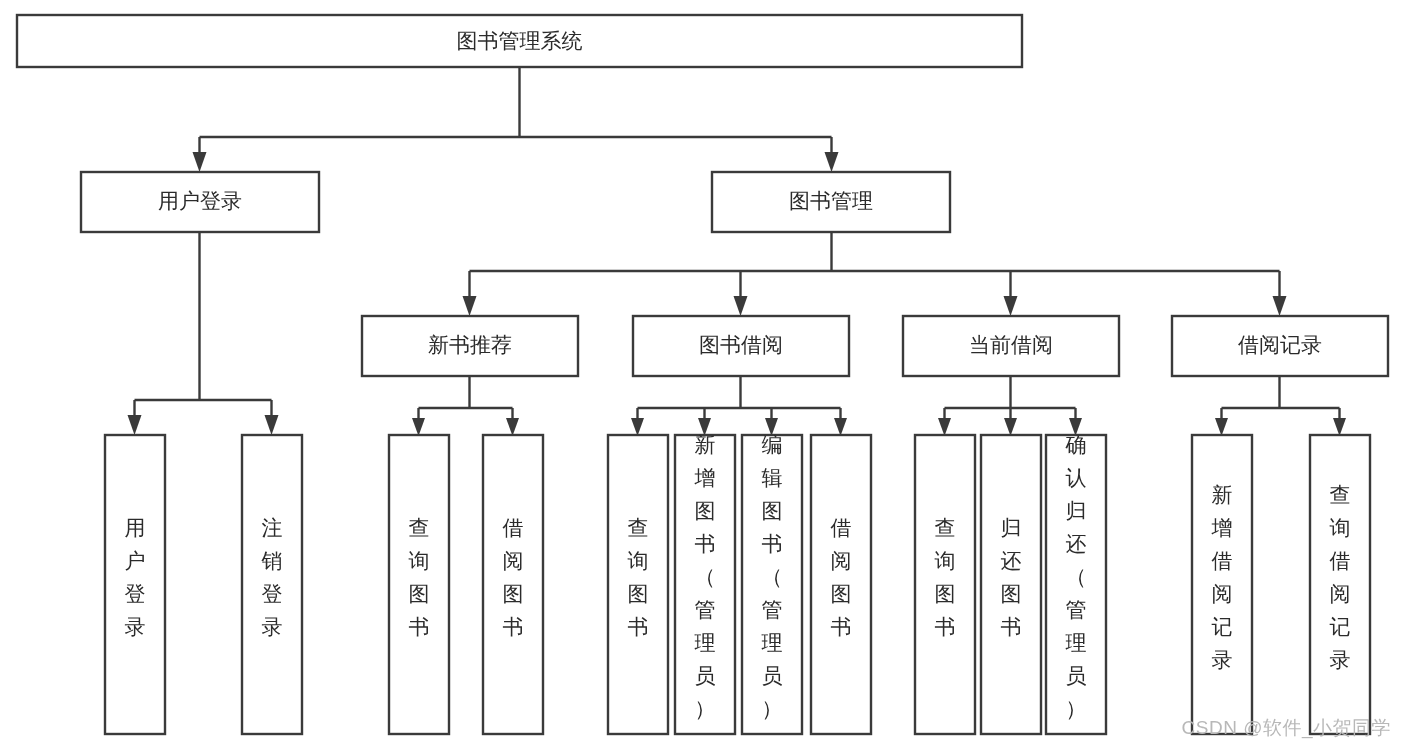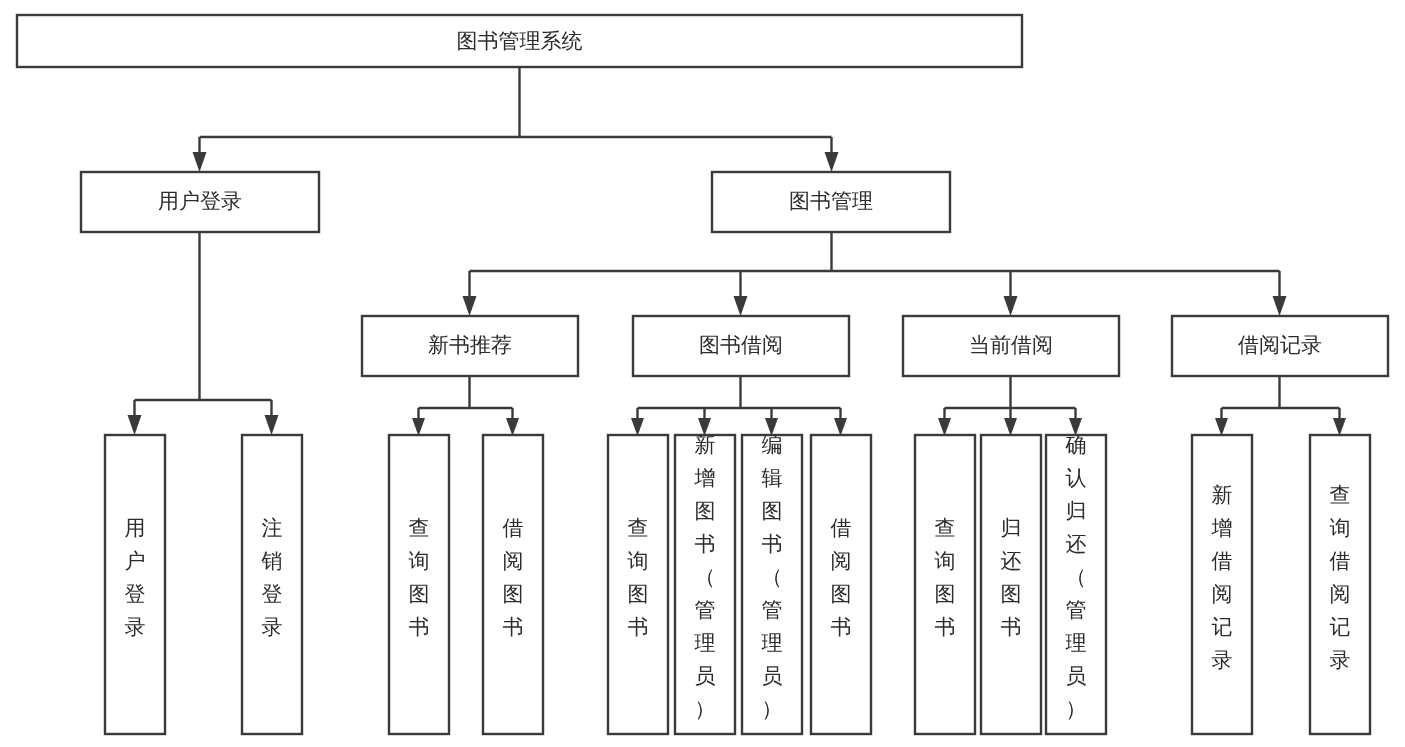--- a/index.html
+++ b/index.html
@@ -229,14 +229,15 @@
       <rect class="node-rect" x="1192" y="435" width="60" height="299"></rect>
       <text class="node-label-vertical" x="1222" y="584"><tspan x="1222" y="501.5">新</tspan><tspan x="1222" y="534.5">增</tspan><tspan x="1222" y="567.5">借</tspan><tspan x="1222" y="600.5">阅</tspan><tspan x="1222" y="633.5">记</tspan><tspan x="1222" y="666.5">录</tspan></text>
     </g>
     <g>
       <rect class="node-rect" x="1310" y="435" width="60" height="299"></rect>
       <text class="node-label-vertical" x="1340" y="584"><tspan x="1340" y="501.5">查</tspan><tspan x="1340" y="534.5">询</tspan><tspan x="1340" y="567.5">借</tspan><tspan x="1340" y="600.5">阅</tspan><tspan x="1340" y="633.5">记</tspan><tspan x="1340" y="666.5">录</tspan></text>
     </g>
 
   </svg>
 
+  <div class="watermark">CSDN @软件_小贺同学</div>
 
 </div>
 
 </body></html>

